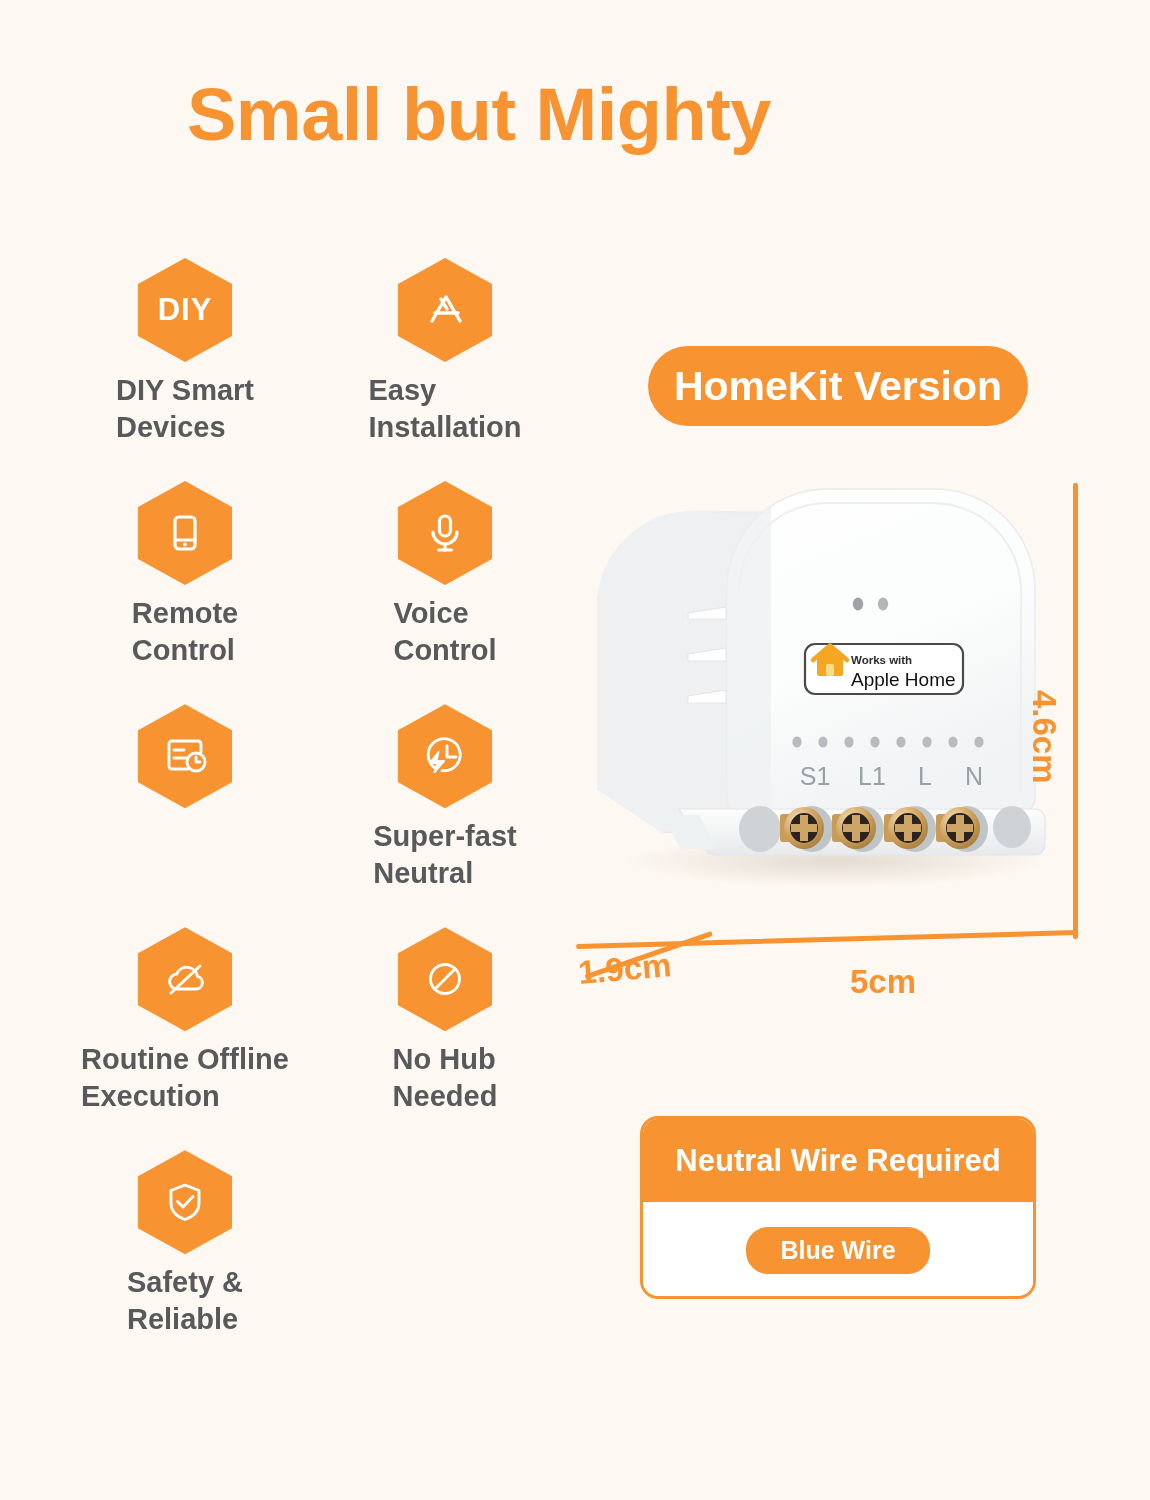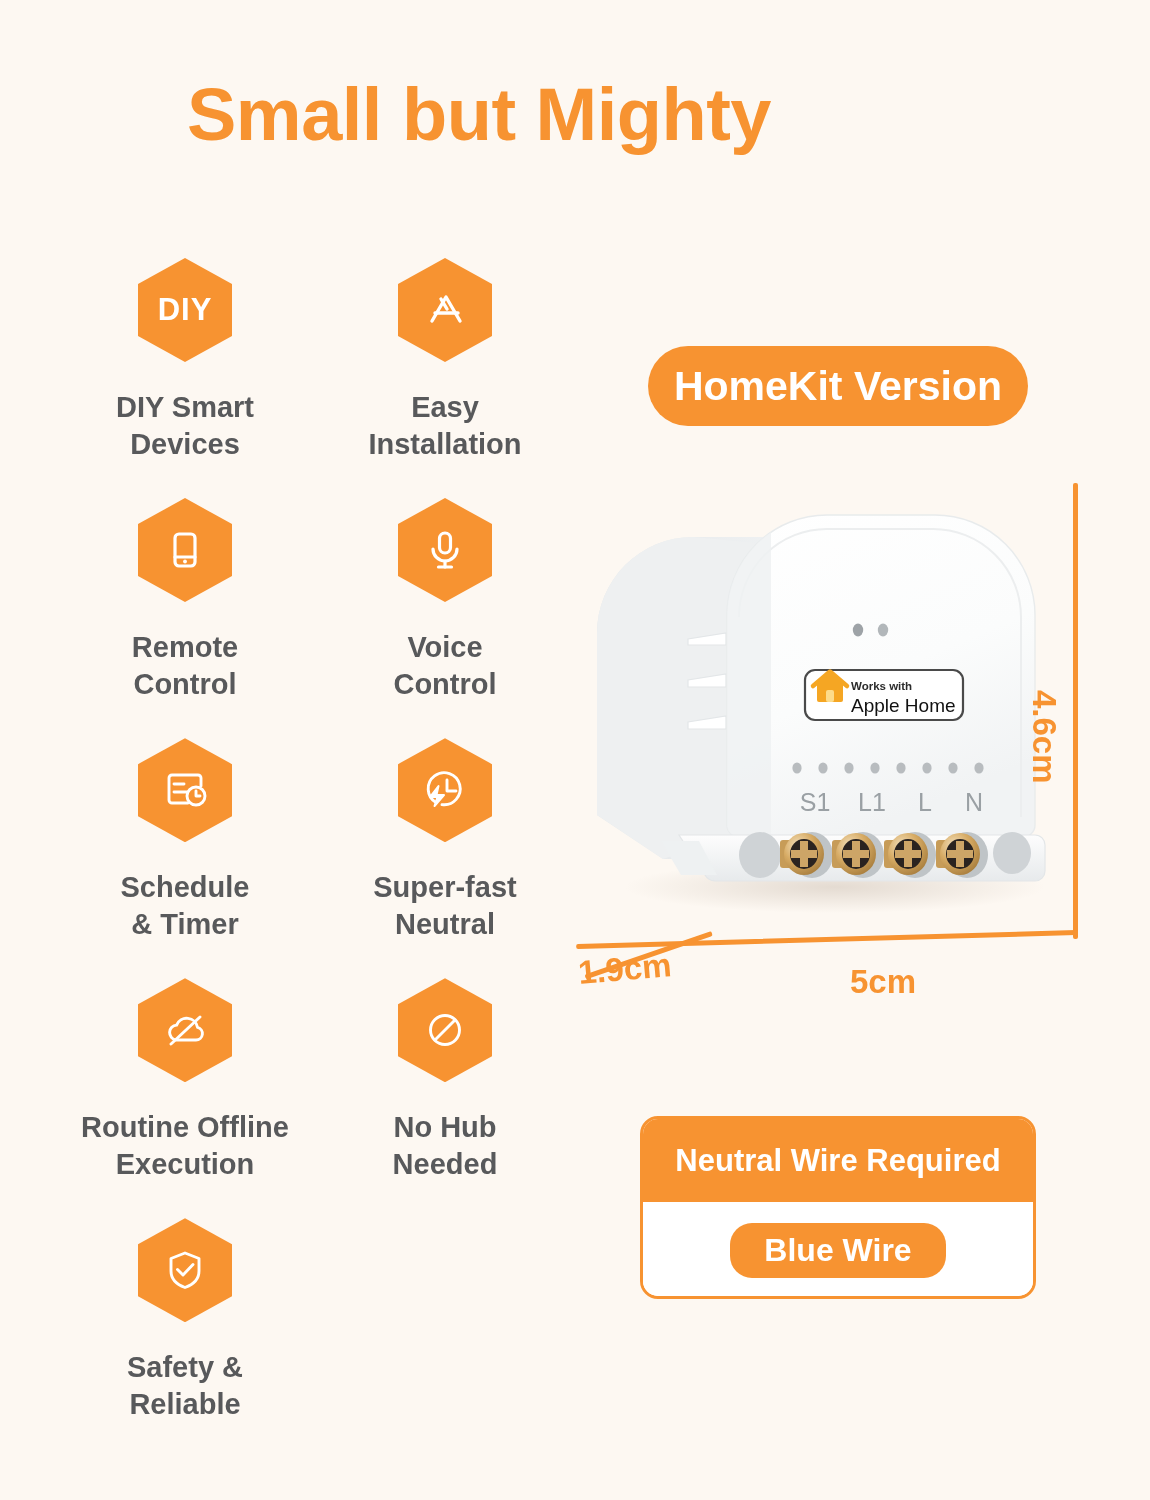--- a/index.html
+++ b/index.html
@@ -53,25 +53,25 @@
     justify-content: center;
     color: #fff;
   }
   .hex .diy-text {
     font-size: 31px;
     letter-spacing: 1px;
     color: #fff;
     font-weight: 700;
   }
   .feature-label {
-    margin-top: 27px;
+    margin-top: 10px;
     font-size: 29px;
     line-height: 1.26;
     color: #58595b;
-    text-align: center;
+    text-align: left;
     font-weight: bold;
     white-space: pre-line;
   }
 
   
   .homekit-badge {
     position: absolute;
     top: 346px;
     left: 648px;
     width: 380px;
@@ -82,21 +82,21 @@
     align-items: center;
     justify-content: center;
     color: #fff;
     font-size: 41px;
     font-weight: bold;
   }
 
   
   .device-wrap {
     position: absolute;
-    top: 455px;
+    top: 429px;
     left: 575px;
     width: 500px;
     height: 470px;
   }
 
   
   .dim-v {
     position: absolute;
     left: 1073px;
     top: 483px;
@@ -166,21 +166,21 @@
   .neutral-body {
     height: 97px;
     display: flex;
     align-items: center;
     justify-content: center;
     background: #fff;
   }
   .blue-wire-pill {
     background: #f79331;
     color: #fff;
-    font-size: 32px;
+    font-size: 25px;
     font-weight: bold;
     border-radius: 22px;
     padding: 9px 34px;
   }
 </style>
 </head>
 <body>
 
 <div class="page-title">Small but Mighty</div>
 
@@ -235,22 +235,20 @@
   <div class="feature">
     <div class="hex">
       <svg width="52" height="52" viewBox="0 0 52 52" fill="none" stroke="#fff" stroke-width="2.9" stroke-linecap="round" stroke-linejoin="round">
         <path d="M42 22 V14 a3 3 0 0 0 -3 -3 H13 a3 3 0 0 0 -3 3 v22 a3 3 0 0 0 3 3 h16"></path>
         <line x1="15" y1="20" x2="25" y2="20"></line>
         <line x1="15" y1="28" x2="28" y2="28"></line>
         <circle cx="37" cy="32" r="9"></circle>
         <path d="M37 27 V32 H41"></path>
       </svg>
     </div>
-    <div class="feature-label">Schedule
-&amp; Timer</div>
   </div>
 
   <div class="feature">
     <div class="hex">
       <svg width="52" height="52" viewBox="0 0 52 52" fill="none" stroke="#fff" stroke-width="2.9" stroke-linecap="round" stroke-linejoin="round">
         <path d="M17 38.5 A16 16 0 1 1 23 40.6"></path>
         <path d="M28 16 V27 H37"></path>
         <path d="M19.5 22 L11 33 h7.5 l-3 9 L25 31 h-7.5 z" fill="#fff" stroke="#fff" stroke-width="2"></path>
       </svg>
     </div>

